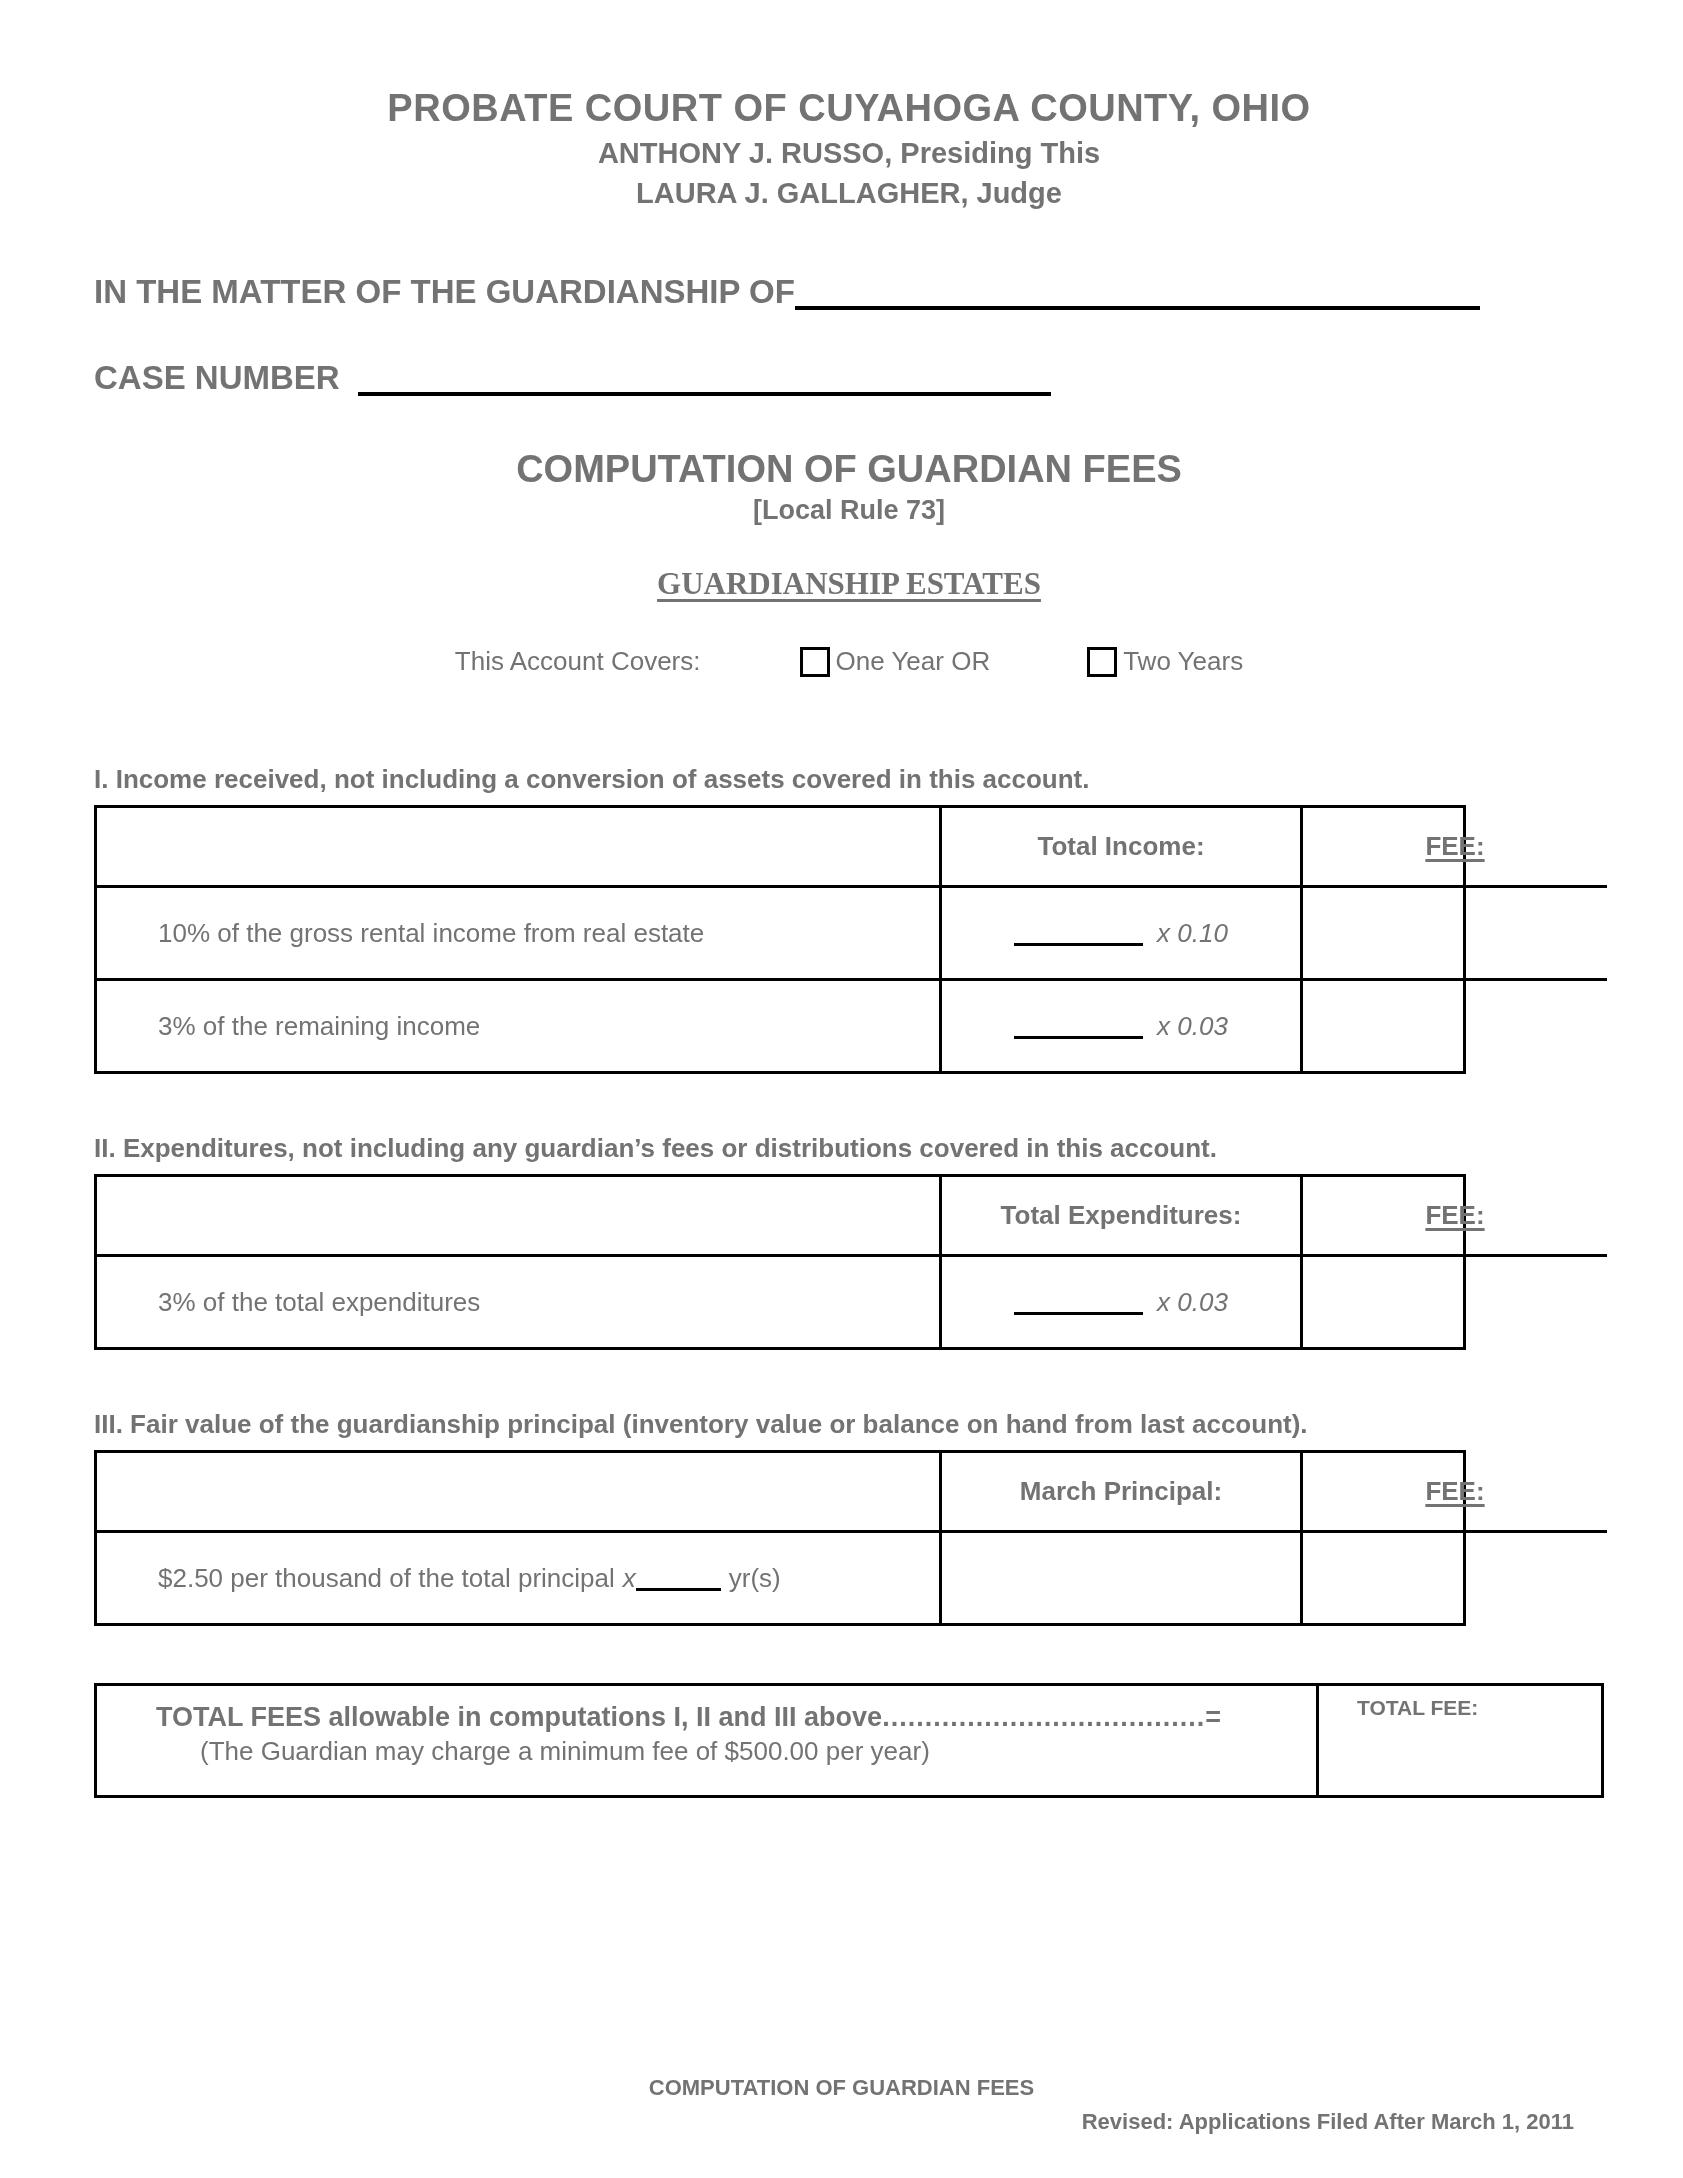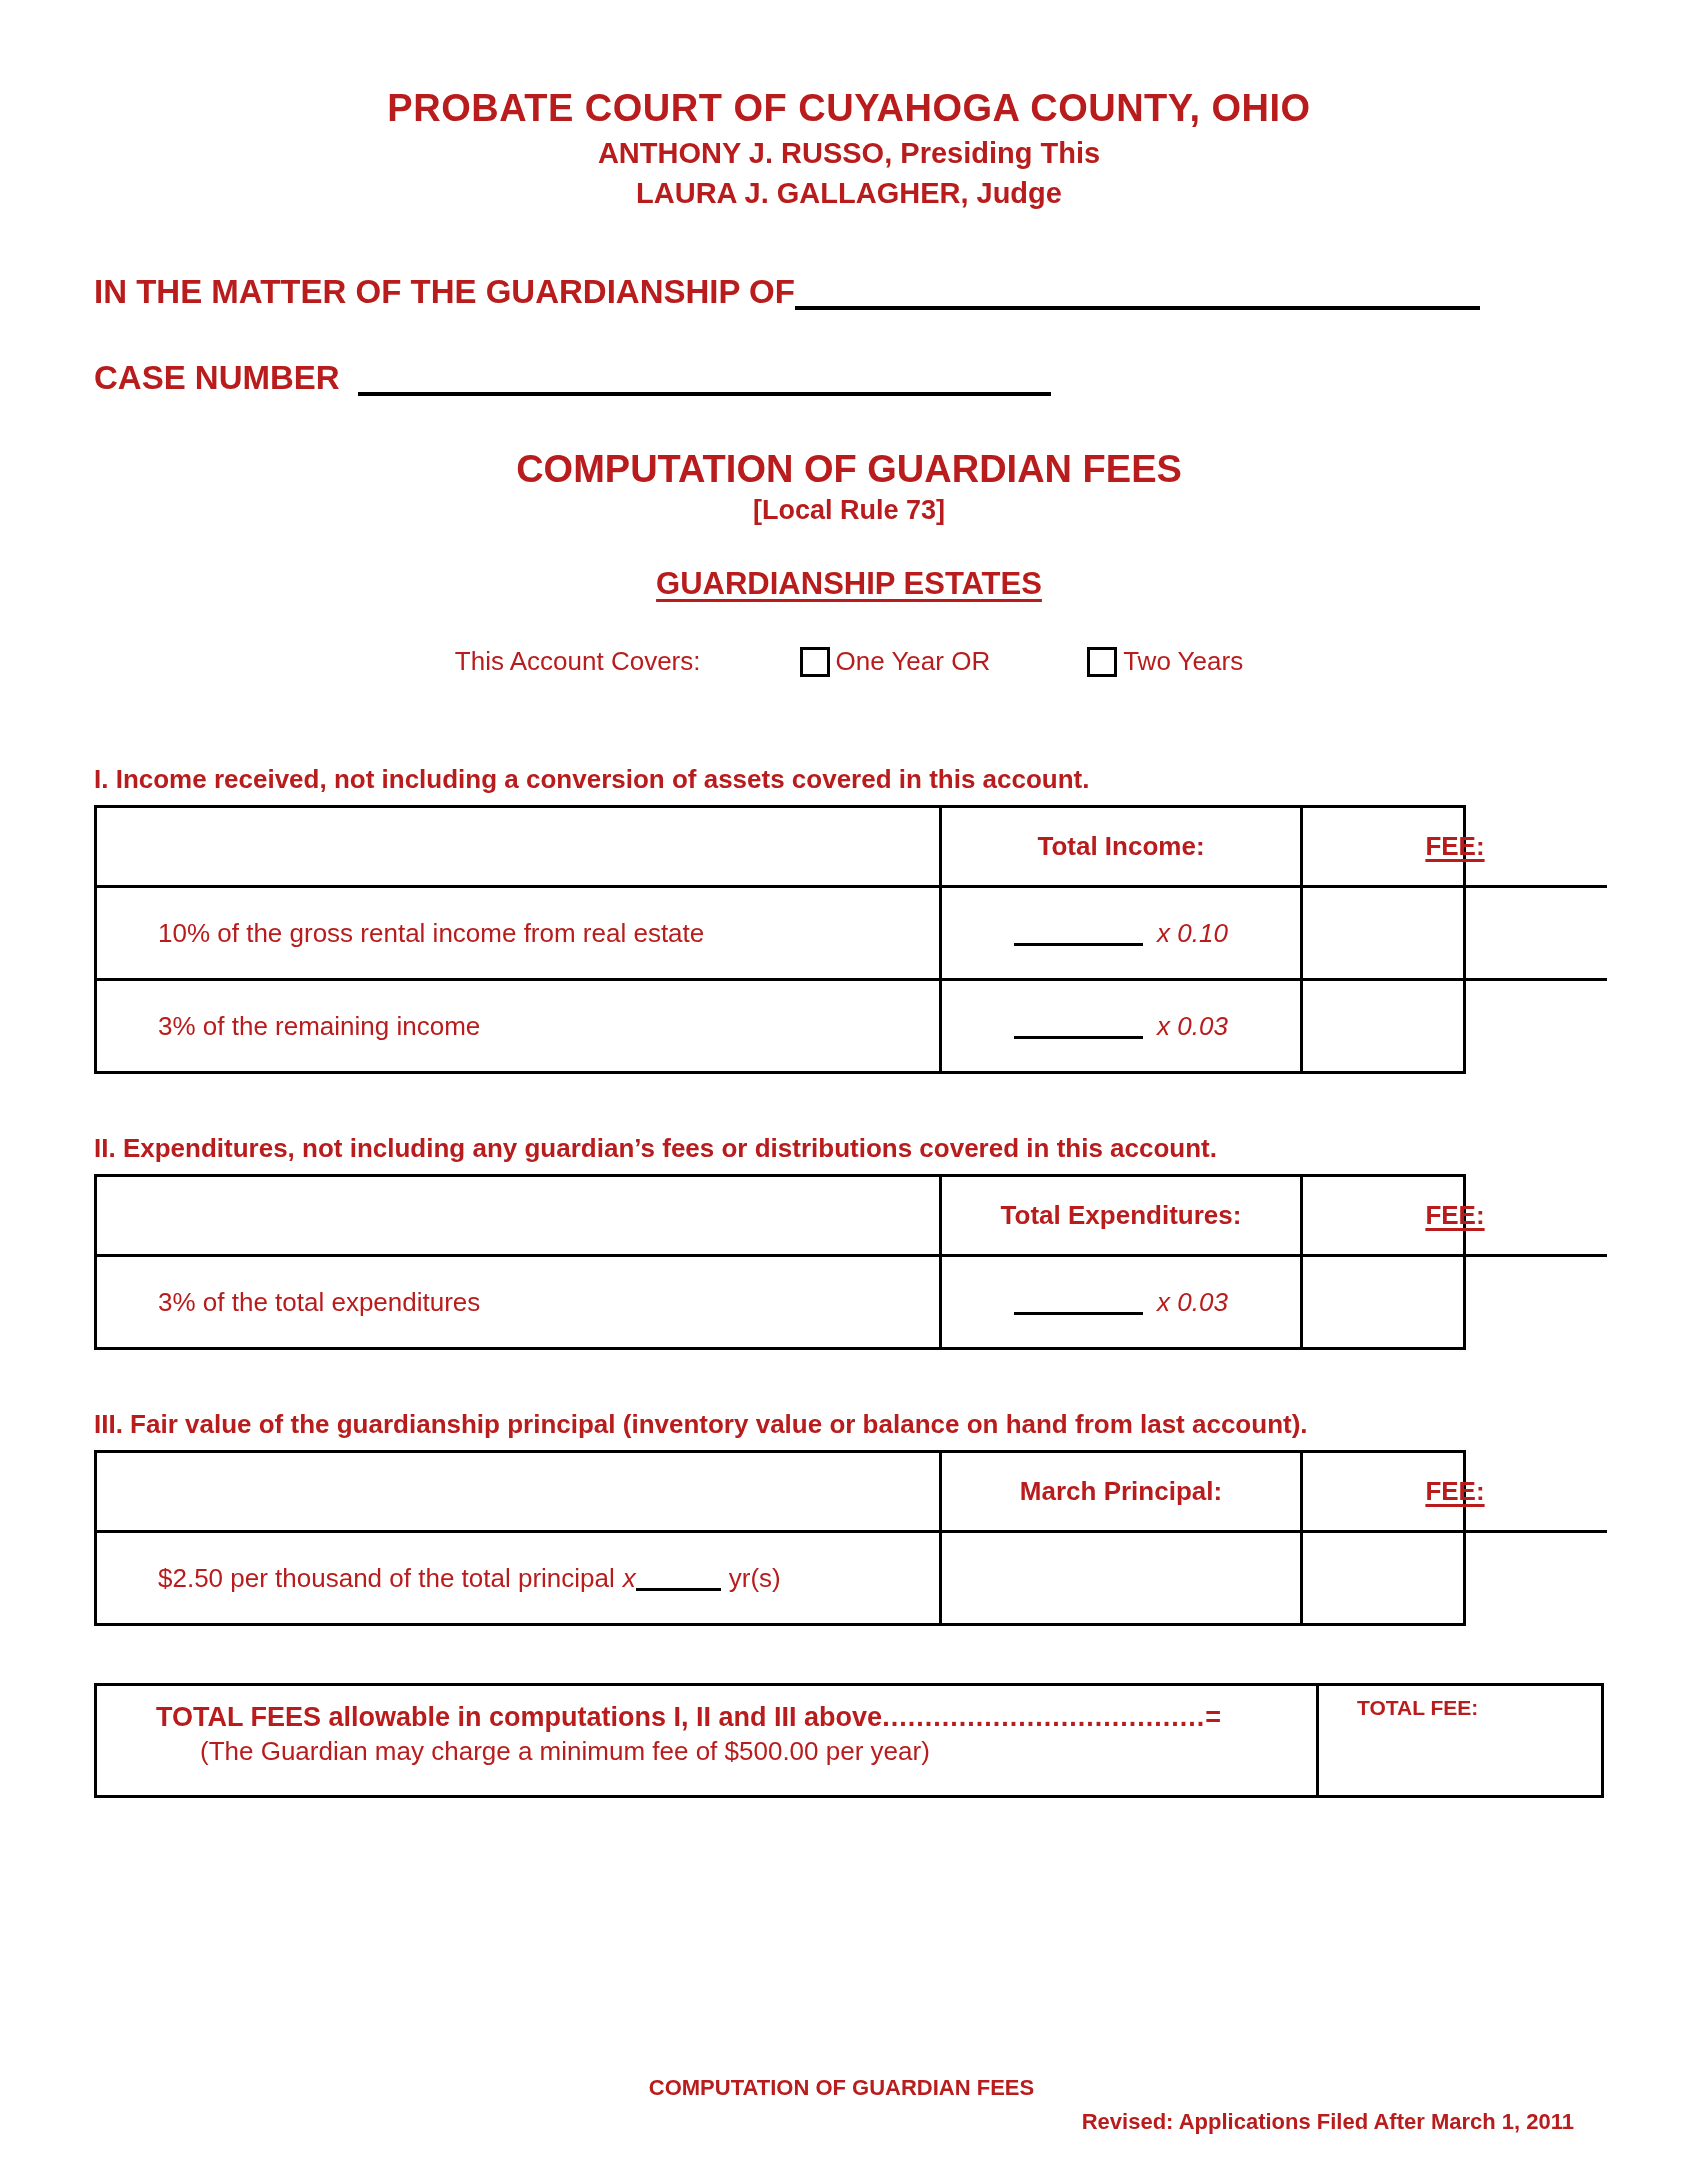--- a/index.html
+++ b/index.html
@@ -1,21 +1,21 @@
 <!DOCTYPE html>
 <html><head>
 <meta charset="utf-8">
 <style>
   * { margin:0; padding:0; box-sizing:border-box; }
   html,body { background:#ffffff; }
   .page {
     position:relative;
     width:1683px; height:2178px;
     background:#ffffff;
-    color:#b91c1c;
+    color:#737373;
     font-family:"Liberation Sans", sans-serif;
     overflow:hidden;
   }
   .content { padding:87px 79px 0 94px; }
 
   .center { text-align:center; }
   .court-title { font-size:38px; font-weight:bold; letter-spacing:0.5px; }
   .judge-line { font-size:29px; font-weight:bold; margin-top:7px; }
 
   .fill-line { font-size:33px; font-weight:bold; white-space:nowrap; }
@@ -125,21 +125,21 @@
     <div class="fill-line matter-line">
       <span>IN THE MATTER OF THE GUARDIANSHIP OF</span><span class="blank matter-blank"></span>
     </div>
 
     <div class="fill-line case-line">
       <span>CASE NUMBER</span><span class="blank case-blank"></span>
     </div>
 
     <div class="center comp-title">COMPUTATION OF GUARDIAN FEES</div>
     <div class="center rule-line">[Local Rule 73]</div>
-    <div class="center"><span class="subtitle" style="display:inline-block;">GUARDIANSHIP ESTATES</span></div>
+    <div class="center"><span class="subtitle" style="display:inline-block;font-family:Liberation Serif, serif;">GUARDIANSHIP ESTATES</span></div>
 
     <div class="covers-row">
       <span class="covers-label">This Account Covers:</span>
       <span class="checkbox"></span>
       <span class="covers-opt1">One Year OR</span>
       <span class="checkbox"></span>
       <span>Two Years</span>
     </div>
 
     <div class="section-heading first">I. Income received, not including a conversion of assets covered in this account.</div>

